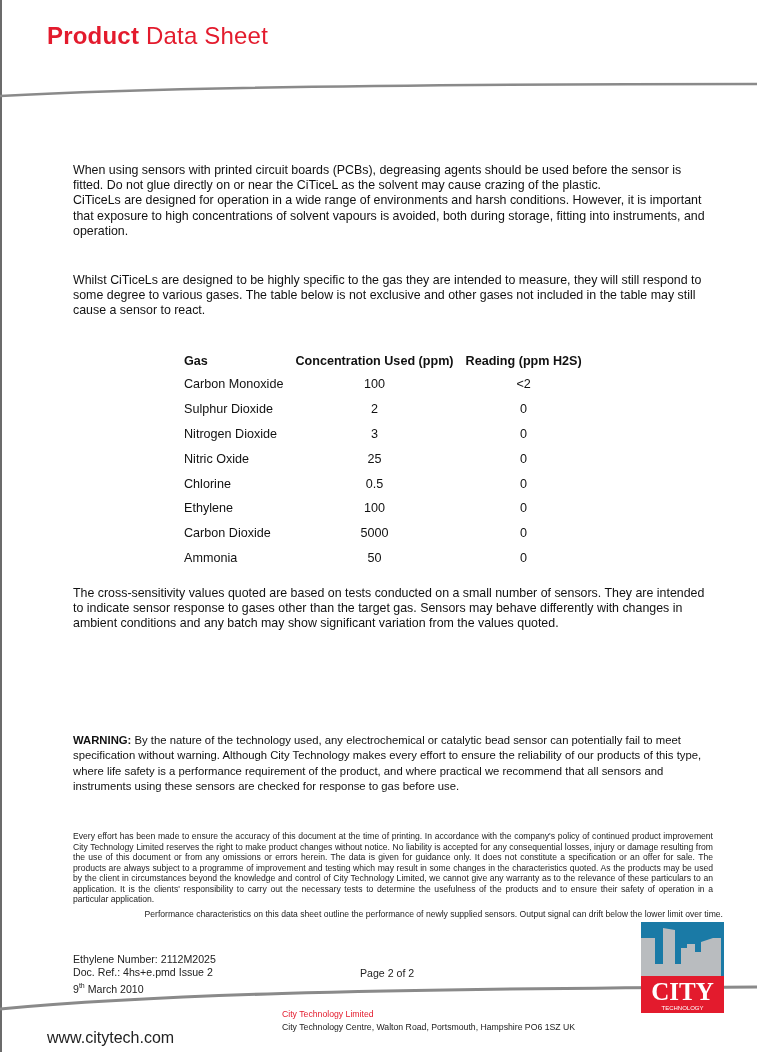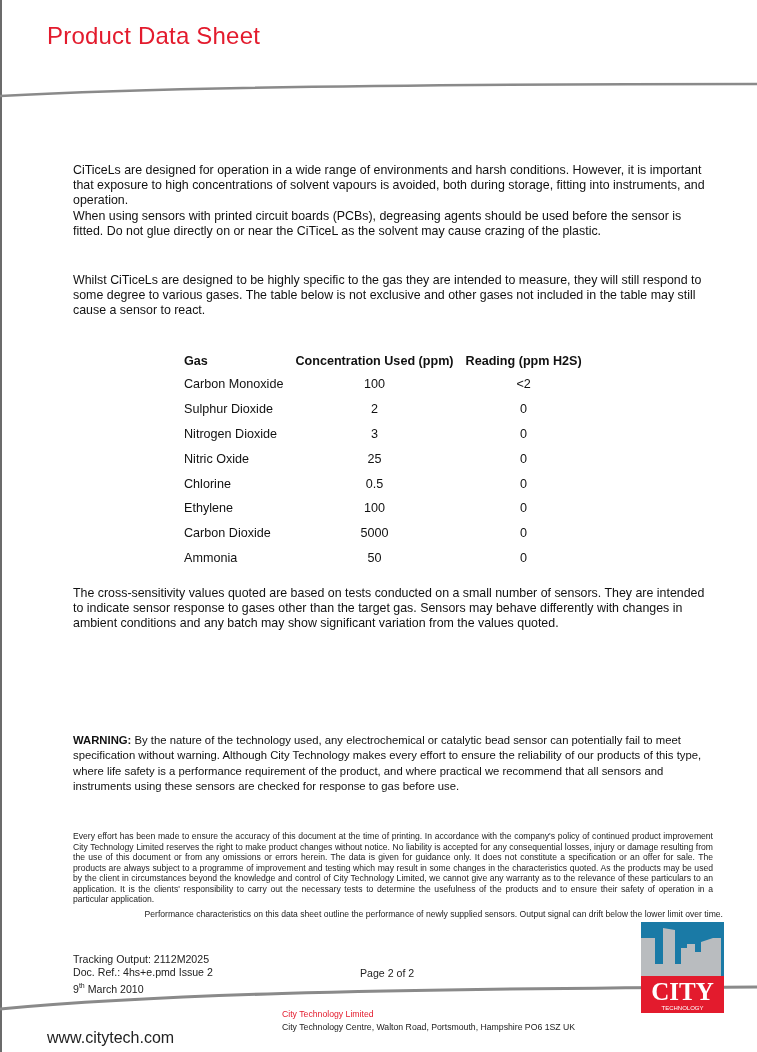--- a/index.html
+++ b/index.html
@@ -1,20 +1,20 @@
 <!DOCTYPE html>
 <html><head>
 <meta charset="utf-8">
 <style>
   html, body { margin:0; padding:0; }
   body { width:757px; height:1052px; position:relative; background:#fff; overflow:hidden;
          font-family:"Liberation Sans", sans-serif; color:#111; }
   .left-edge { position:absolute; left:0; top:0; width:2px; height:1052px; background:#6b6b6b; }
   .title { position:absolute; left:47px; top:22px; font-size:24px; color:#e31b2d; letter-spacing:0.2px; }
-  .title b { font-weight:normal;text-align:right; }
+  .title b { font-weight:bold;text-align:right; }
   .title span.light { font-weight:normal; }
   svg.curve { position:absolute; left:0; }
   .sec { position:absolute; left:73px; width:640px; font-size:12.4px; line-height:15.2px; }
   .sec h2 { margin:0; font-size:14.5px; font-weight:bold; text-decoration:underline; line-height:17px; }
   .sec p { margin:0; }
   table.cs { position:absolute; left:178px; top:350px; border-collapse:collapse; font-size:12.6px; }
   table.cs th, table.cs td { padding:0 6px; height:24.8px; }
   table.cs th { font-weight:bold; text-align:left; height:22px; }
   table.cs th.c, table.cs td.c { text-align:center; }
   .warn { position:absolute; left:73px; top:733px; width:640px; font-size:11.3px; line-height:15.3px; }
@@ -35,22 +35,22 @@
 <div class="title">
   <b>Product</b>
   <span class="light">Data Sheet</span>
 </div>
 
 <svg class="curve" style="top:80px" width="757" height="20" viewBox="0 0 757 20">
   <path d="M0 16 C 150 8, 400 4, 757 4" stroke="#8a8a8a" stroke-width="2.5" fill="none"></path>
 </svg>
 
 <div class="sec" style="top:163px">
+  <p>When using sensors with printed circuit boards (PCBs), degreasing agents should be used before the sensor is fitted. Do not glue directly on or near the CiTiceL as the solvent may cause crazing of the plastic.</p>
   <p>CiTiceLs are designed for operation in a wide range of environments and harsh conditions. However, it is important that exposure to high concentrations of solvent vapours is avoided, both during storage, fitting into instruments, and operation.</p>
-  <p>When using sensors with printed circuit boards (PCBs), degreasing agents should be used before the sensor is fitted. Do not glue directly on or near the CiTiceL as the solvent may cause crazing of the plastic.</p>
 </div>
 
 <div class="sec" style="top:273px">
   <p>Whilst CiTiceLs are designed to be highly specific to the gas they are intended to measure, they will still respond to some degree to various gases. The table below is not exclusive and other gases not included in the table may still cause a sensor to react.</p>
 </div>
 
 <table class="cs">
   <thead>
     <tr>
       <th>Gas</th>
@@ -107,21 +107,21 @@
 </div>
 
 <div class="warn">
   <b>WARNING:</b><span> By the nature of the technology used, any electrochemical or catalytic bead sensor can potentially fail to meet specification without warning.  Although City Technology makes every effort to ensure the reliability of our products of this type, where life safety is a performance requirement of the product, and where practical we recommend that all sensors and instruments using these sensors are checked for response to gas before use.</span>
 </div>
 
 <div class="disc">Every effort has been made to ensure the accuracy of this document at the time of printing. In accordance with the company's policy of continued product improvement City Technology Limited reserves the right to make product changes without notice. No liability is accepted for any consequential losses, injury or damage resulting from the use of this document or from any omissions or errors herein. The data is given for guidance only. It does not constitute a specification or an offer for sale. The products are always subject to a programme of improvement and testing which may result in some changes in the characteristics quoted. As the products may be used by the client in circumstances beyond the knowledge and control of City Technology Limited, we cannot give any warranty as to the relevance of these particulars to an application. It is the clients' responsibility to carry out the necessary tests to determine the usefulness of the products and to ensure their safety of operation in a particular application.</div>
 <div class="perf">Performance characteristics on this data sheet outline the performance of newly supplied sensors. Output signal can drift below the lower limit over time.</div>
 
 <div class="meta">
-  <div>Tracking Output: 2112M2025</div>
+  <div>Ethylene Number: 2112M2025</div>
   <div>Doc. Ref.: 4hs+e.pmd Issue 2</div>
   <div><span>9</span><sup style="font-size:7px">th</sup><span> March 2010</span></div>
 </div>
 <div class="page">Page 2 of 2</div>
 
 <svg class="curve" style="top:975px" width="757" height="40" viewBox="0 0 757 40">
   <path d="M0 34 C 150 20, 350 14, 757 12" stroke="#8a8a8a" stroke-width="3" fill="none"></path>
 </svg>
 
 <svg class="logo" viewBox="0 0 83 91">

